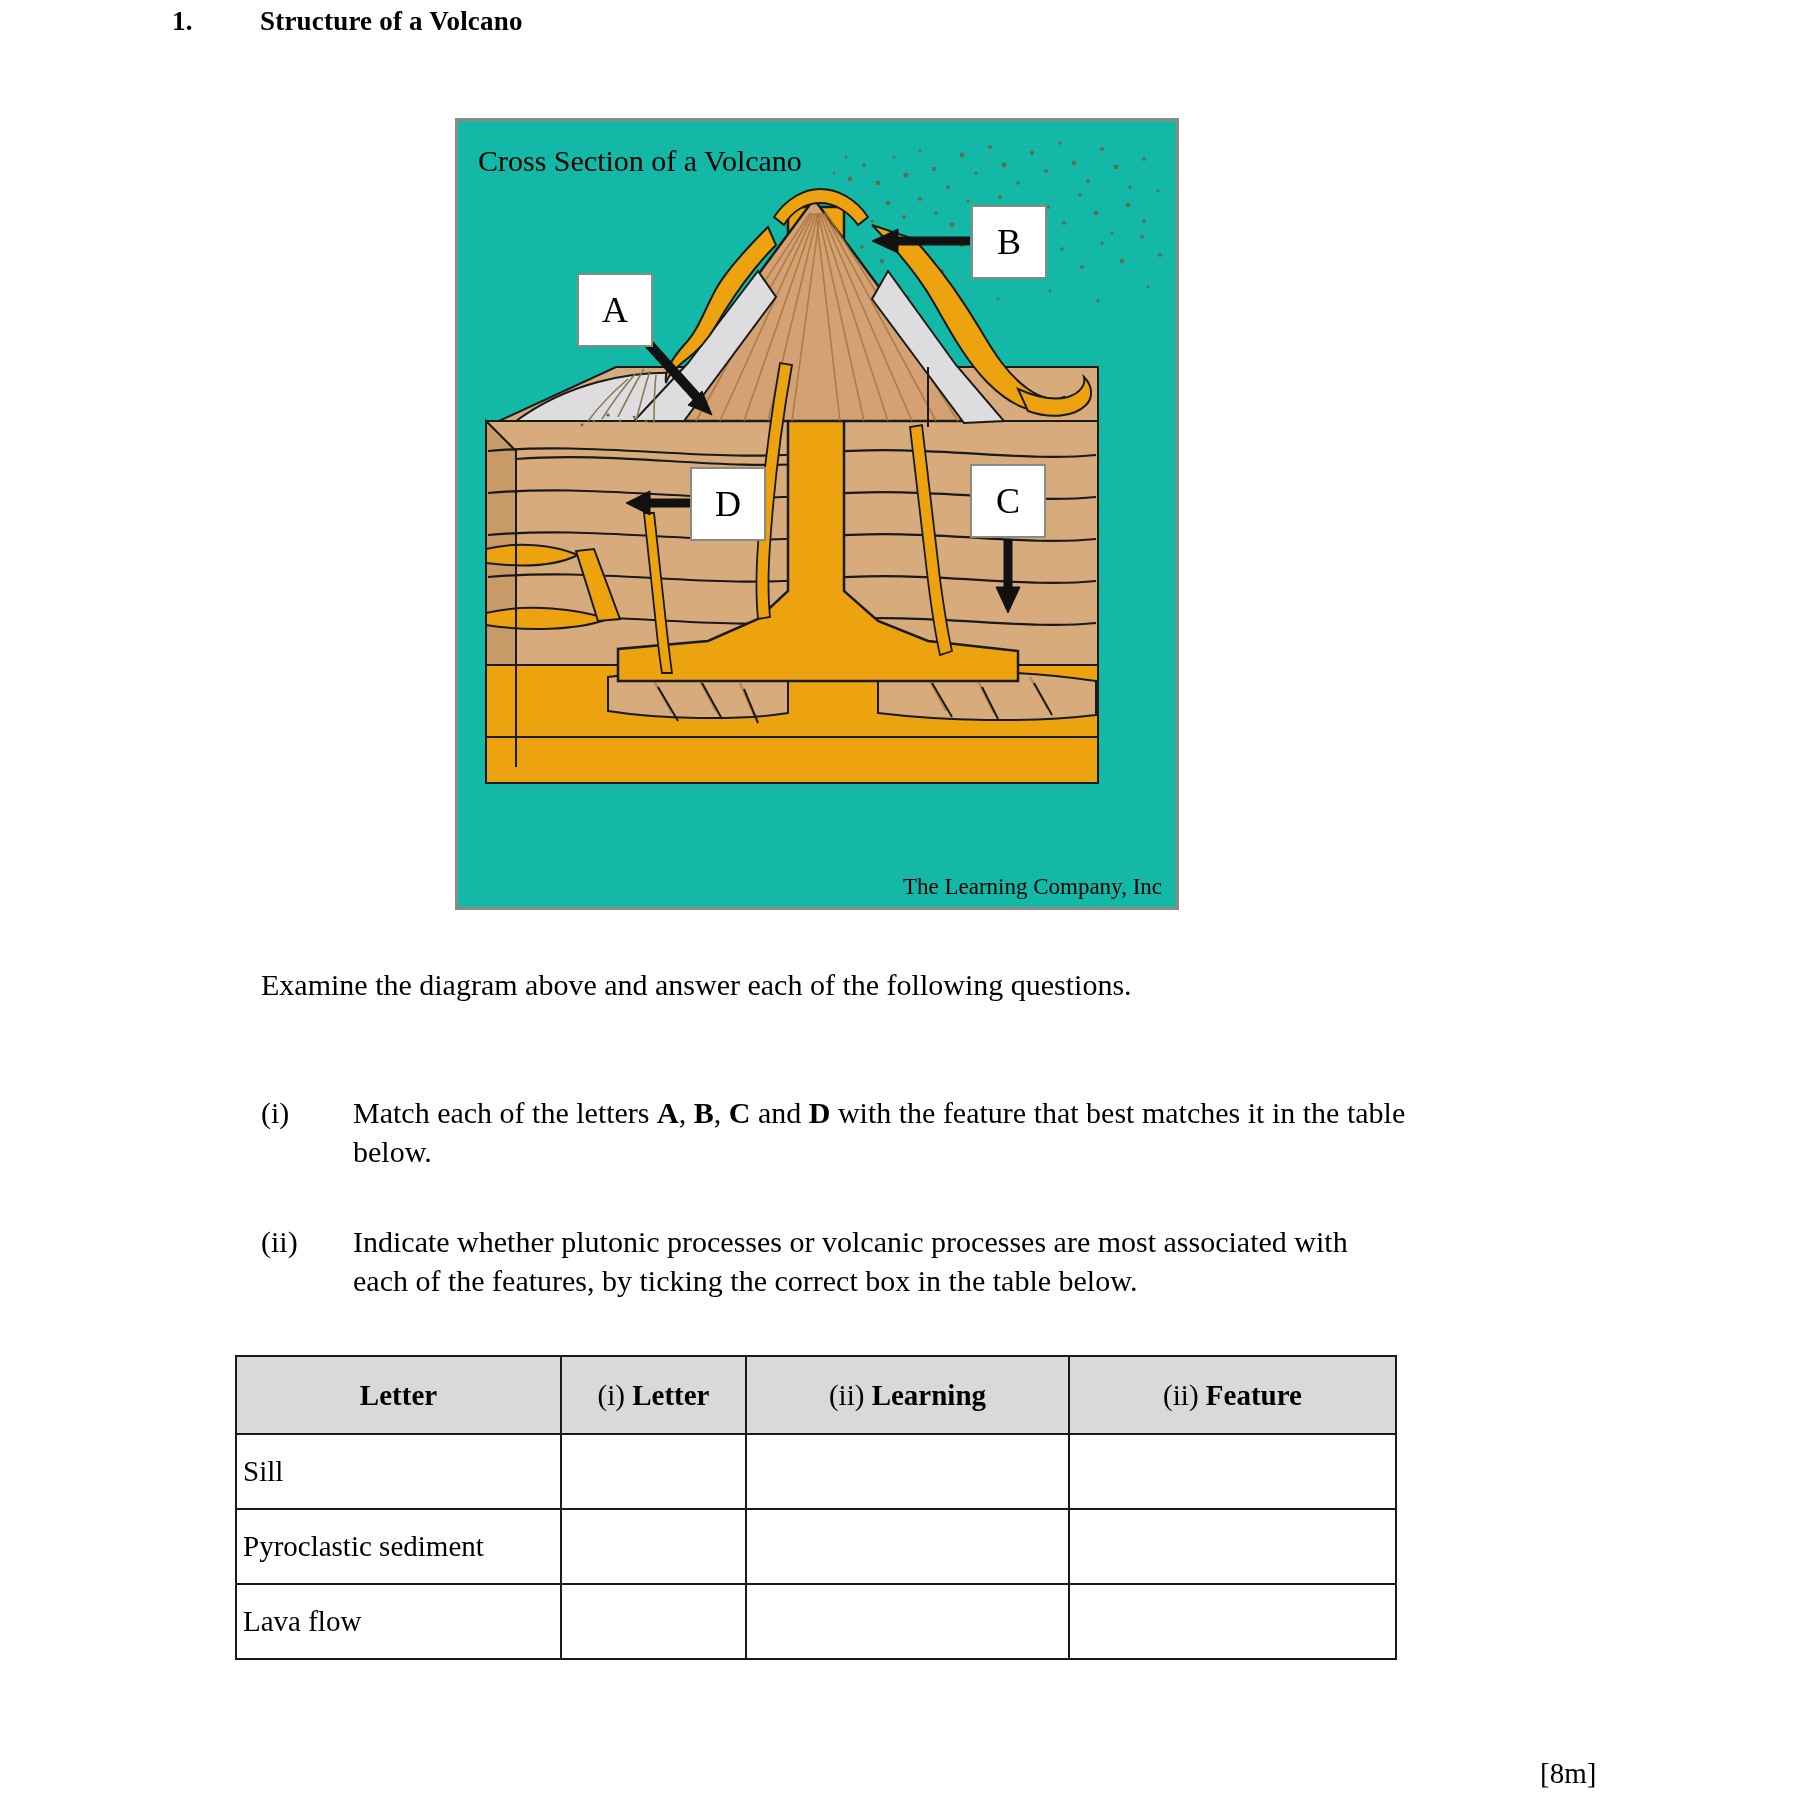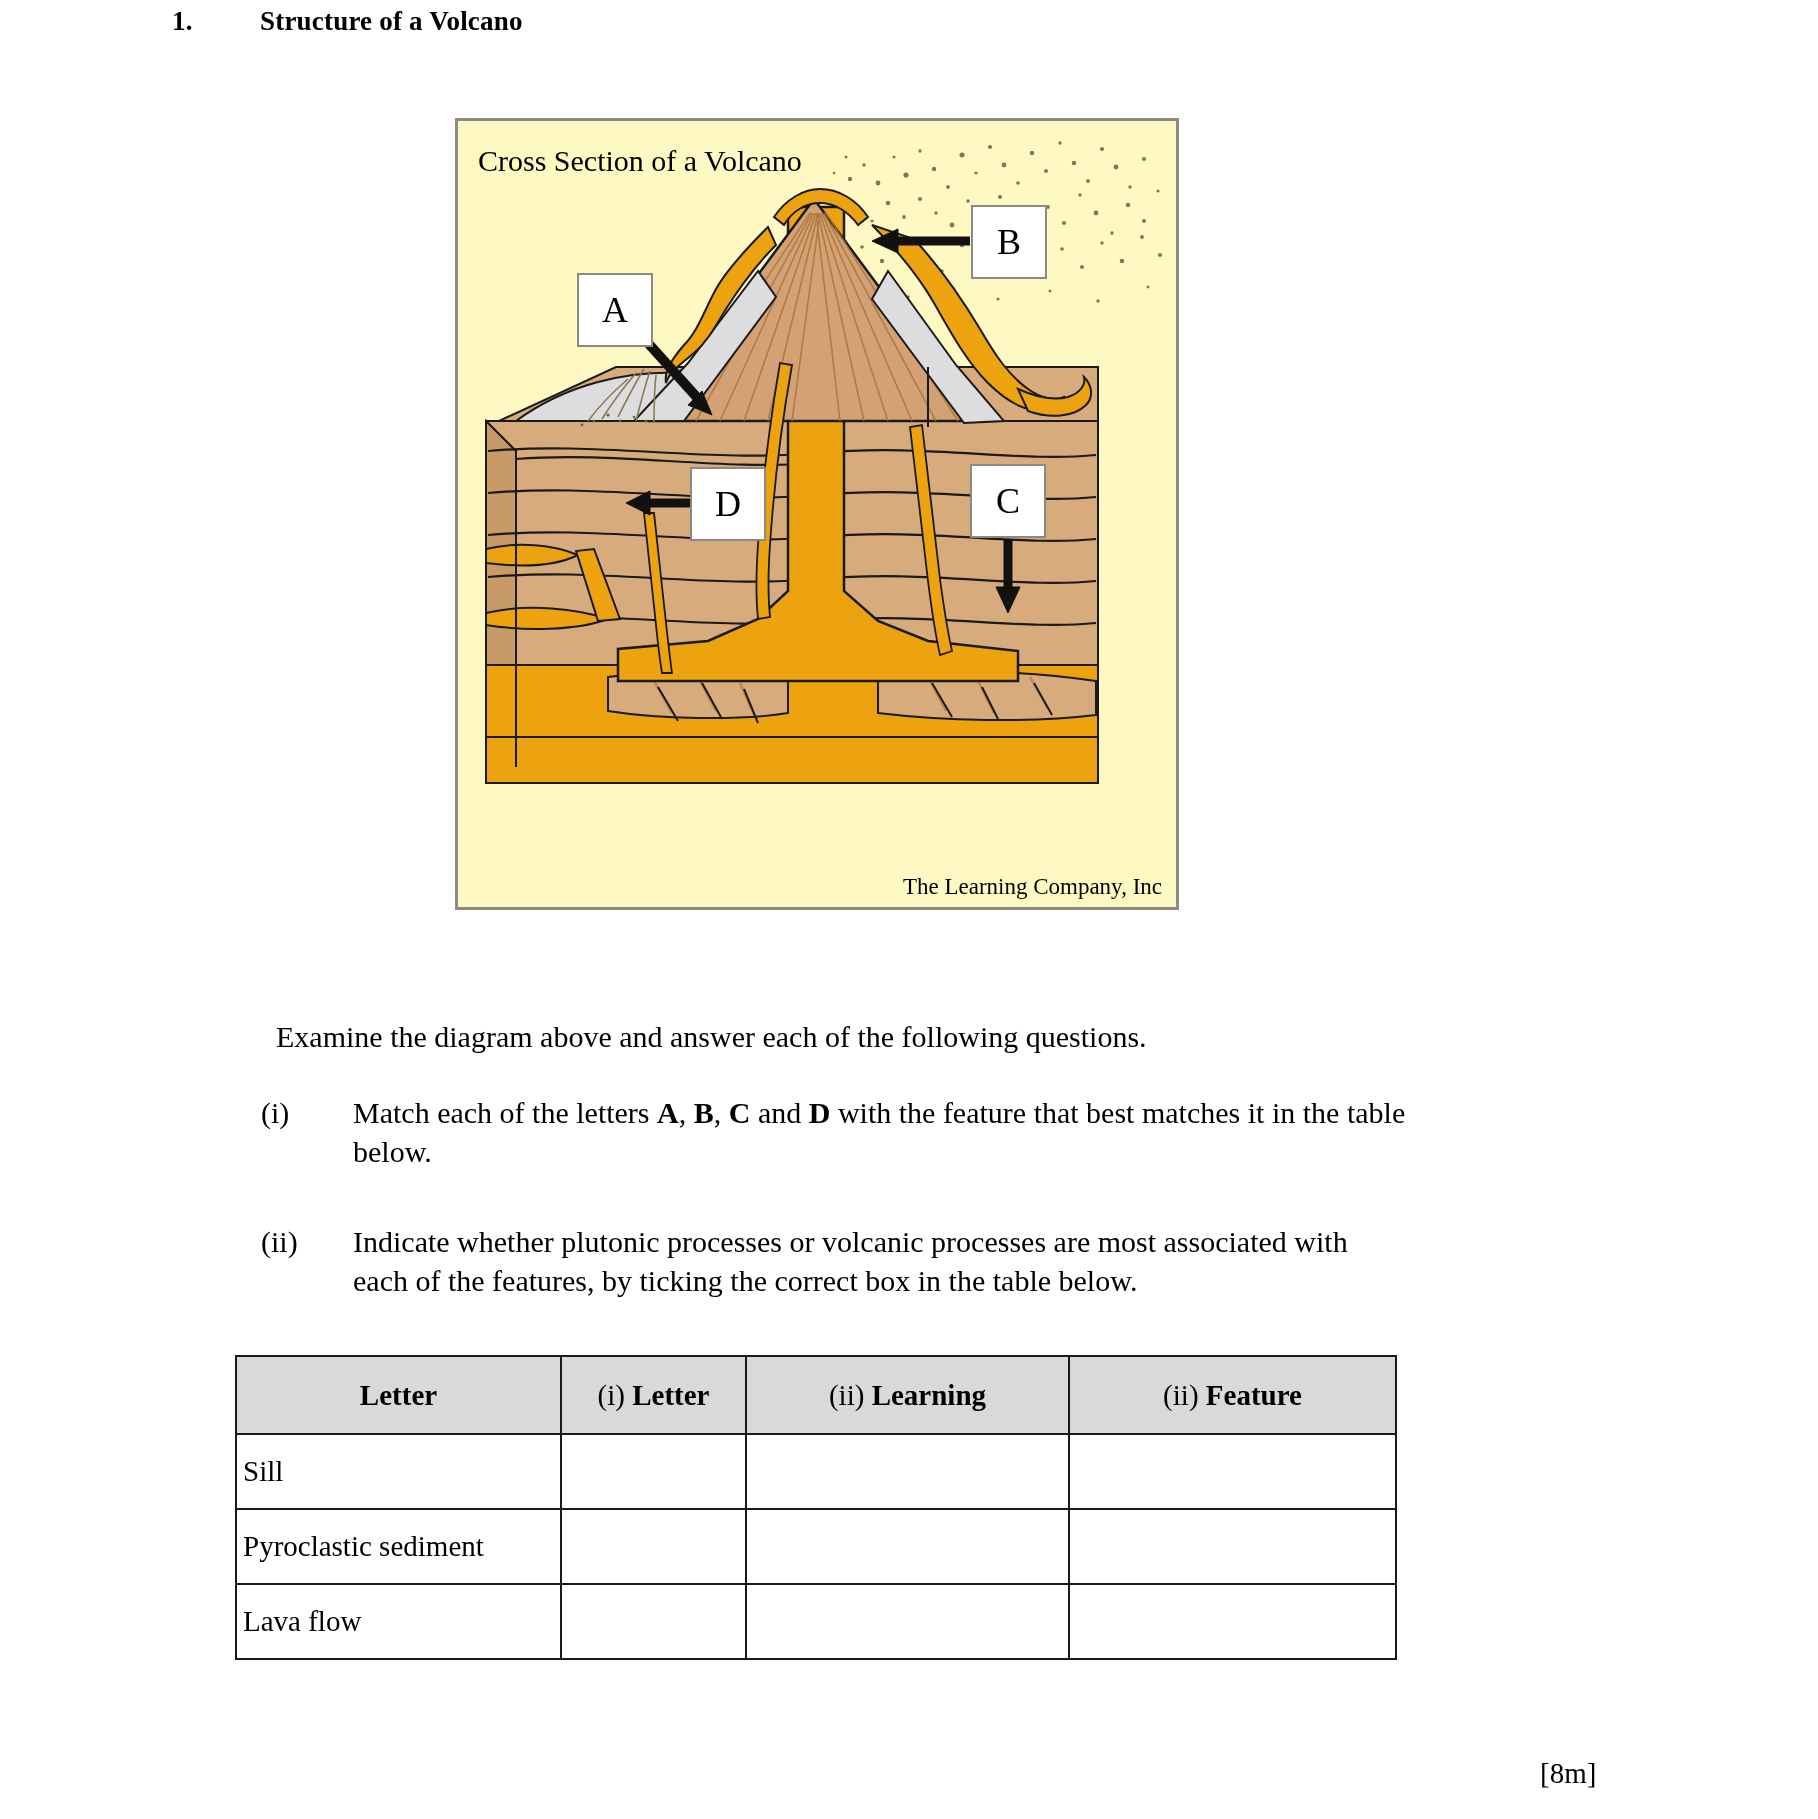--- a/index.html
+++ b/index.html
@@ -28,21 +28,21 @@
   }
   #question-heading .qnum { display: inline-block; width: 88px; }
 
   
   #figure-frame {
     position: absolute;
     left: 455px;
     top: 118px;
     width: 724px;
     height: 792px;
-    background: #fef9c3;
+    background: #14b8a6;
     border: 3px solid #8c8c84;
     box-sizing: border-box;
     overflow: hidden;
   }
   #figure-caption {
     position: absolute;
     left: 20px;
     top: 23px;
     font-size: 30px;
     white-space: nowrap;
@@ -80,21 +80,21 @@
   #label-b { left: 513px; top: 84px;  width: 76px; height: 74px; }
   #label-c { left: 512px; top: 343px; width: 76px; height: 74px; }
   #label-d { left: 232px; top: 346px; width: 76px; height: 74px; }
 
   
   .body-text {
     position: absolute;
     font-size: 30px;
     line-height: 1.26;
   }
-  #intro-paragraph { left: 261px; top: 1018px; width: 1200px; margin-left: 15px; }
+  #intro-paragraph { left: 261px; top: 966px; width: 1200px; }
 
   .numbered-item {
     position: absolute;
     font-size: 30px;
     line-height: 1.3;
   }
   .numbered-item .marker {
     position: absolute;
     left: 0;
     top: 0;

